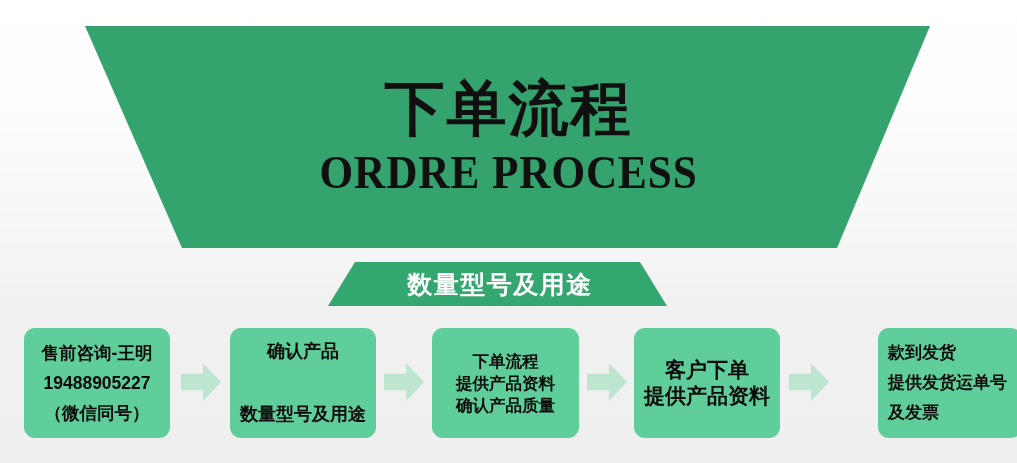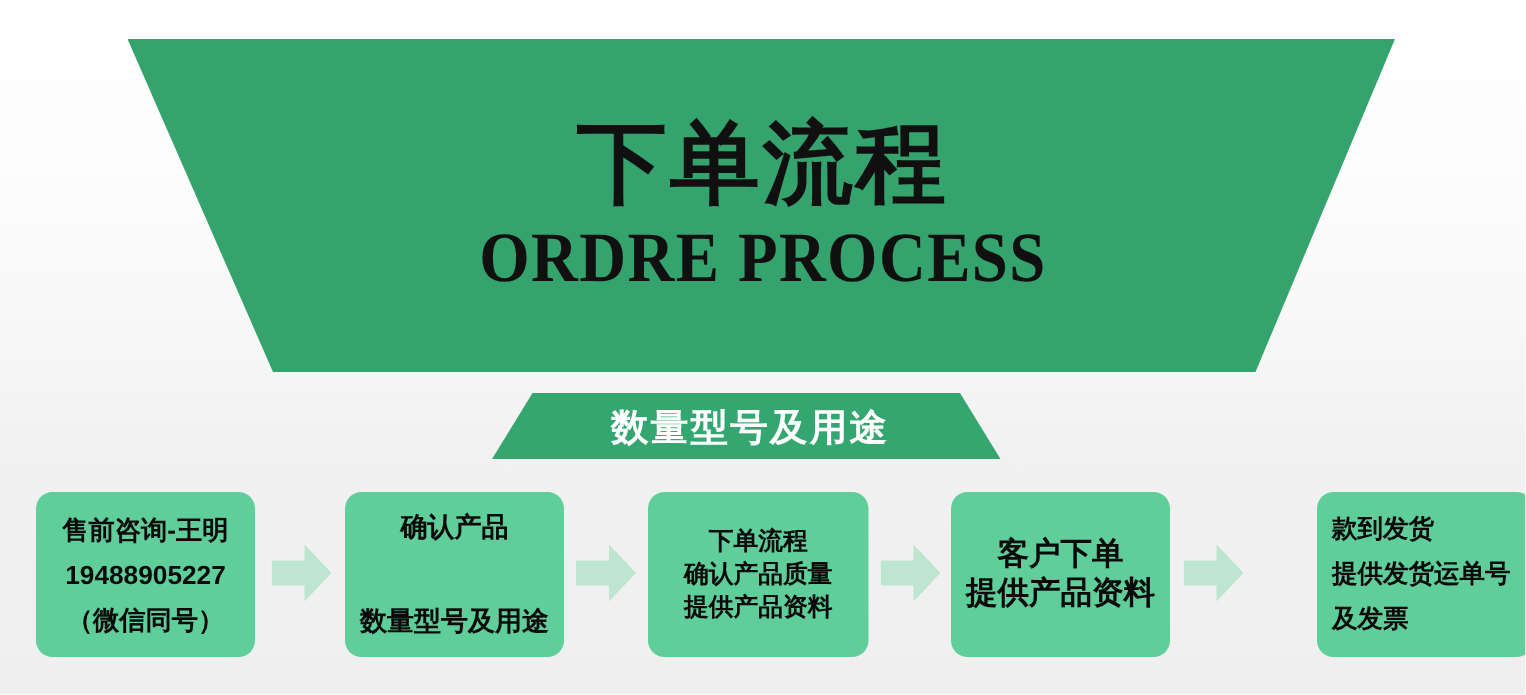--- a/index.html
+++ b/index.html
@@ -161,22 +161,22 @@
 
   <div class="step-box" id="step-1">
     <div class="step-line">确认产品</div>
     <div class="step-line">数量型号及用途</div>
   </div>
 
   <div class="flow-arrow" id="arrow-1"></div>
 
   <div class="step-box" id="step-2">
     <div class="step-line">下单流程</div>
+    <div class="step-line">提供产品资料</div>
     <div class="step-line">确认产品质量</div>
-    <div class="step-line">提供产品资料</div>
   </div>
 
   <div class="flow-arrow" id="arrow-2"></div>
 
   <div class="step-box" id="step-3">
     <div class="step-line">客户下单</div>
     <div class="step-line">提供产品资料</div>
   </div>
 
   <div class="flow-arrow" id="arrow-3"></div>

